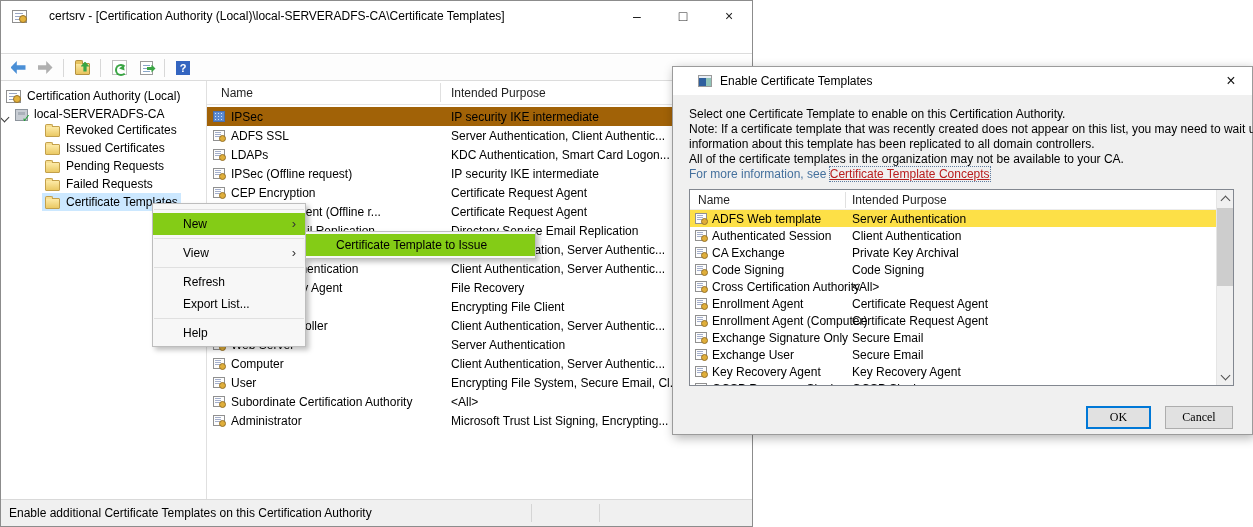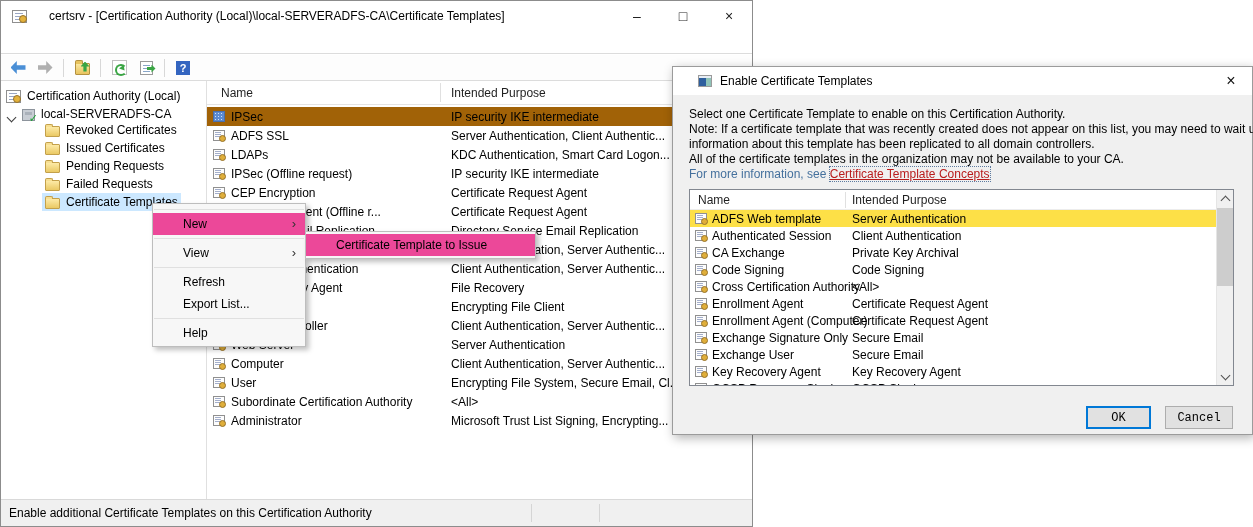--- a/index.html
+++ b/index.html
@@ -17,21 +17,21 @@
   .mitem{padding:0 9px;line-height:22px}
   .toolbar{position:absolute;top:54px;left:0;right:0;height:26px;display:flex;align-items:center;gap:7px;padding-left:7px;border-bottom:1px solid #dcdcdc;background:#fdfdfd}
   .tbtn{width:20px;height:20px;display:flex;align-items:center;justify-content:center}
   .tsep{width:1px;height:18px;background:#d8d8d8;margin:0 1px}
 
   
   .tree{position:absolute;left:0;top:80px;width:205px;bottom:27px;background:#fff;overflow:hidden;padding-top:4px}
   .splitter{position:absolute;left:205px;top:80px;width:1px;bottom:27px;background:#e0e0e0}
   .trow{height:18px;display:flex;align-items:flex-end;white-space:nowrap}
   .trow.root{padding-left:5px}
-  .trow.ca{padding-left:7px}
+  .trow.ca{}
   .trow.child{padding-left:41px}
   .tlabel{margin-left:6px}
   .hlzone{display:inline-flex;align-items:center;height:18px;padding:0 3px}
   .trow.selected .hlzone{background:#cce8ff}
   .chev{width:7px;height:7px;border-left:1px solid #3c3c3c;border-bottom:1px solid #3c3c3c;transform:rotate(-45deg);margin:-3px 7px 0 0}
 
   
   .listpanel{position:absolute;left:206px;top:80px;right:0;bottom:27px;background:#fff;overflow:hidden}
   .lheader{position:absolute;top:0;left:0;right:0;height:24px;border-bottom:1px solid #e4e4e4;color:#1f1f1f}
   .lheader .h-name{position:absolute;left:14px;top:5px}
@@ -46,21 +46,21 @@
 
   
   .statusbar{position:absolute;left:0;bottom:0;right:0;height:27px;background:#f0f0f0;border-top:1px solid #d9d9d9;display:flex;align-items:center;padding-left:8px}
   .pane-sep{position:absolute;top:4px;bottom:4px;width:1px;background:#d5d5d5}
   .pane-sep.s1{left:530px}.pane-sep.s2{left:598px}
 
   
   .cmenu{position:absolute;left:152px;top:203px;width:154px;background:#f7f7f7;border:1px solid #bdbdbd;box-shadow:3px 3px 5px rgba(0,0,0,.25);padding:2px 0;z-index:40}
   .smenu{position:absolute;left:305px;top:231px;width:231px;background:#f7f7f7;border:1px solid #bdbdbd;box-shadow:3px 3px 5px rgba(0,0,0,.25);padding:2px 0;z-index:41}
   .mi{height:22px;display:flex;align-items:center;position:relative;padding-left:30px;white-space:nowrap}
-  .mi.highlighted{background:#ec4899}
+  .mi.highlighted{background:#84cc16}
   .miarrow{position:absolute;right:9px;top:3px;font-size:13px;color:#333}
   .misep{height:1px;background:#e0e0e0;margin:3px 1px}
 
   
   .dlg{position:absolute;left:672px;top:66px;width:581px;height:369px;background:#f0f0f0;border:1px solid #9b9b9b;box-shadow:2px 3px 10px rgba(0,0,0,.3);z-index:50}
   .dtitle{position:absolute;top:0;left:0;right:0;height:28px;background:#fff;display:flex;align-items:center;padding-left:25px}
   .dtext{margin-left:8px}
   .dclose{margin-left:auto;width:42px;text-align:center;font-size:16px;color:#111}
   .dnote{position:absolute;left:16px;top:40px;line-height:15px;white-space:nowrap}
   .dlink-line{color:#44709d}
@@ -76,21 +76,21 @@
   .drow .licon{position:absolute;left:5px;top:3px}
   .drow .lname{position:absolute;left:22px;top:2px;white-space:nowrap}
   .drow .lpurpose{position:absolute;left:162px;top:2px;white-space:nowrap}
   .dscroll{position:absolute;top:0;right:0;bottom:0;width:17px;background:#f0f0f0;border-left:1px solid #e5e5e5}
   .sarrow{position:absolute;left:0;width:16px;height:17px;display:flex;align-items:center;justify-content:center}
   .sarrow.up{top:0}.sarrow.down{bottom:0}
   .sarrow::before{content:"";width:6px;height:6px;border-left:1px solid #505050;border-bottom:1px solid #505050}
   .sarrow.up::before{transform:rotate(135deg);margin-top:3px}
   .sarrow.down::before{transform:rotate(-45deg);margin-bottom:3px}
   .sthumb{position:absolute;left:0;top:18px;width:16px;height:78px;background:#cdcdcd}
-  .btn{position:absolute;top:339px;height:23px;background:#e1e1e1;border:1px solid #adadad;font-family:Liberation Mono, monospace;font-size:12px;padding:0}
+  .btn{position:absolute;top:339px;height:23px;background:#e1e1e1;border:1px solid #adadad;font-family:Liberation Serif, serif;font-size:12px;padding:0}
   .btn.ok{left:413px;width:65px;border:1px solid #0078d7;box-shadow:inset 0 0 0 1px #0078d7}
   .btn.cancel{left:492px;width:68px}
 
   
   .i-back-arrow{width:15px;height:13px;background:#4a8fd6;clip-path:polygon(0 50%,42% 0,42% 32%,100% 32%,100% 68%,42% 68%,42% 100%)}
   .i-forward-arrow{width:15px;height:13px;background:#b0b0b0;clip-path:polygon(100% 50%,58% 0,58% 32%,0 32%,0 68%,58% 68%,58% 100%)}
   .i-up-folder{width:15px;height:12px;background:linear-gradient(#fbe7a0,#e8c35e);border:1px solid #b5923f;border-radius:1px;position:relative;margin-top:2px}
   .i-up-folder::before{content:"";position:absolute;left:-1px;top:-4px;width:6px;height:3px;background:#e8c35e;border:1px solid #b5923f;border-bottom:none;border-radius:2px 2px 0 0}
   .i-up-folder::after{content:"";position:absolute;right:-1px;top:-2px;width:9px;height:10px;background:#3aa544;clip-path:polygon(50% 0,100% 50%,68% 50%,68% 100%,32% 100%,32% 50%,0 50%)}
   .i-refresh{width:15px;height:15px;border:1px solid #c0c0c0;background:#fff;position:relative}

